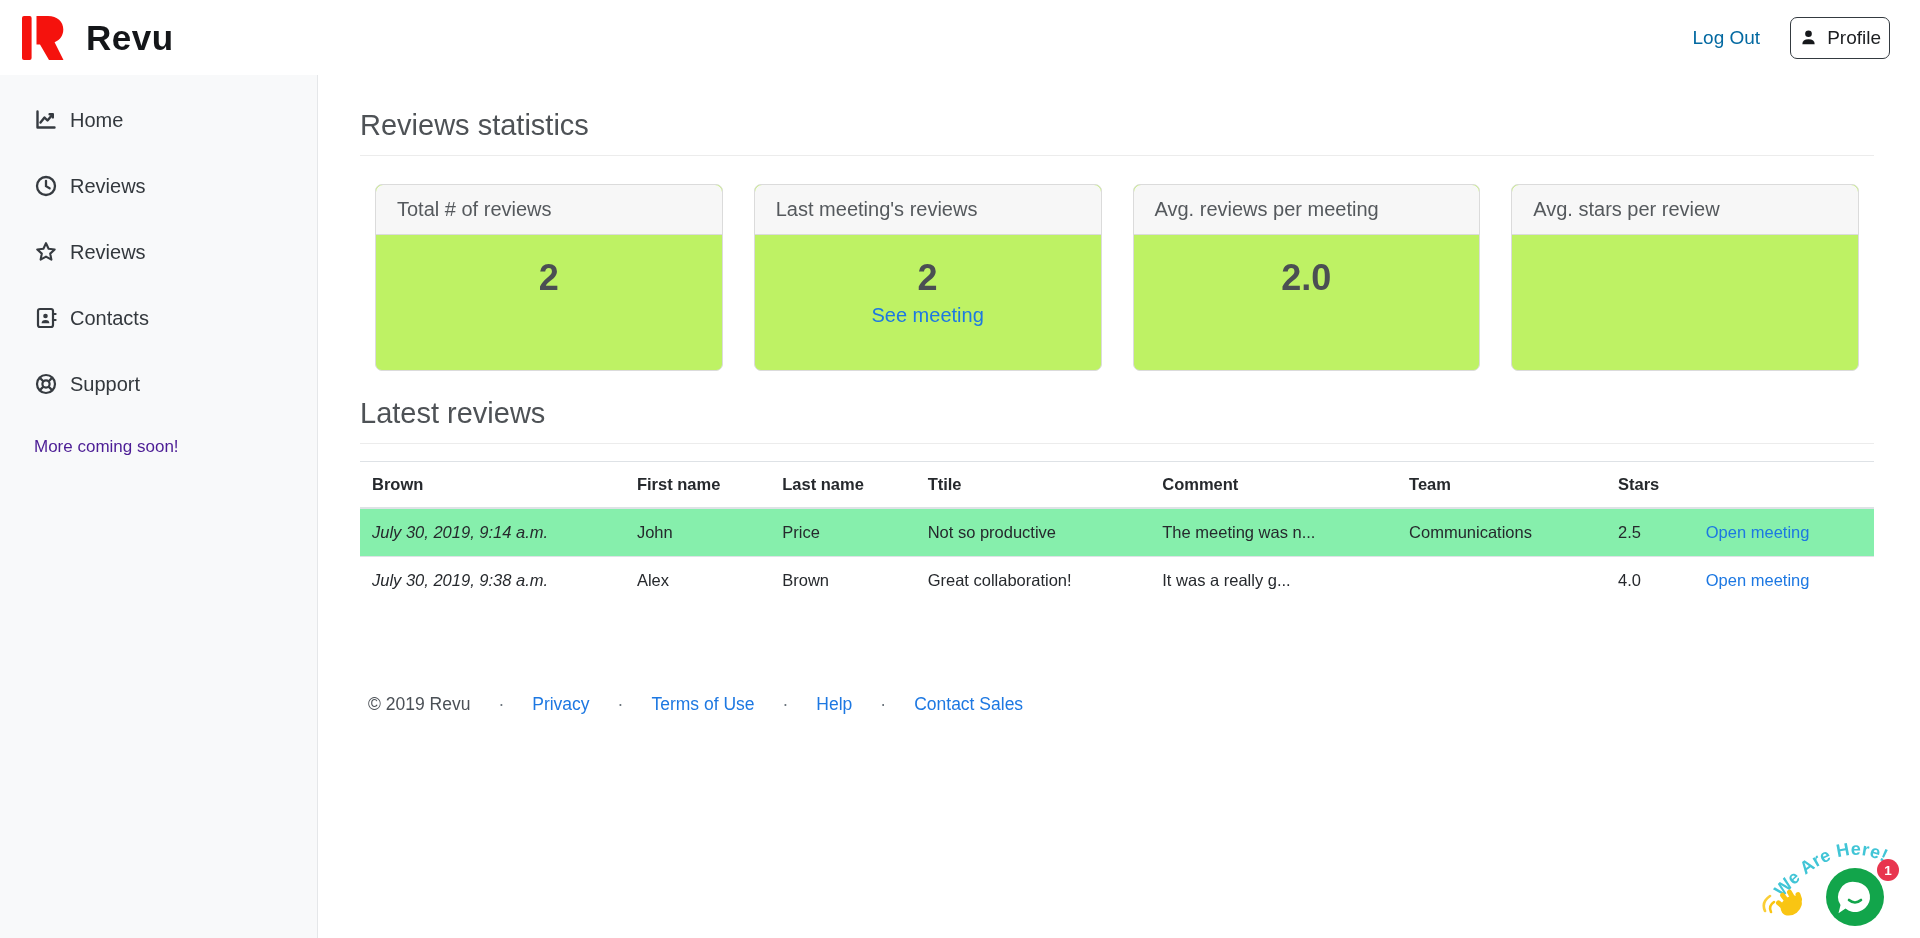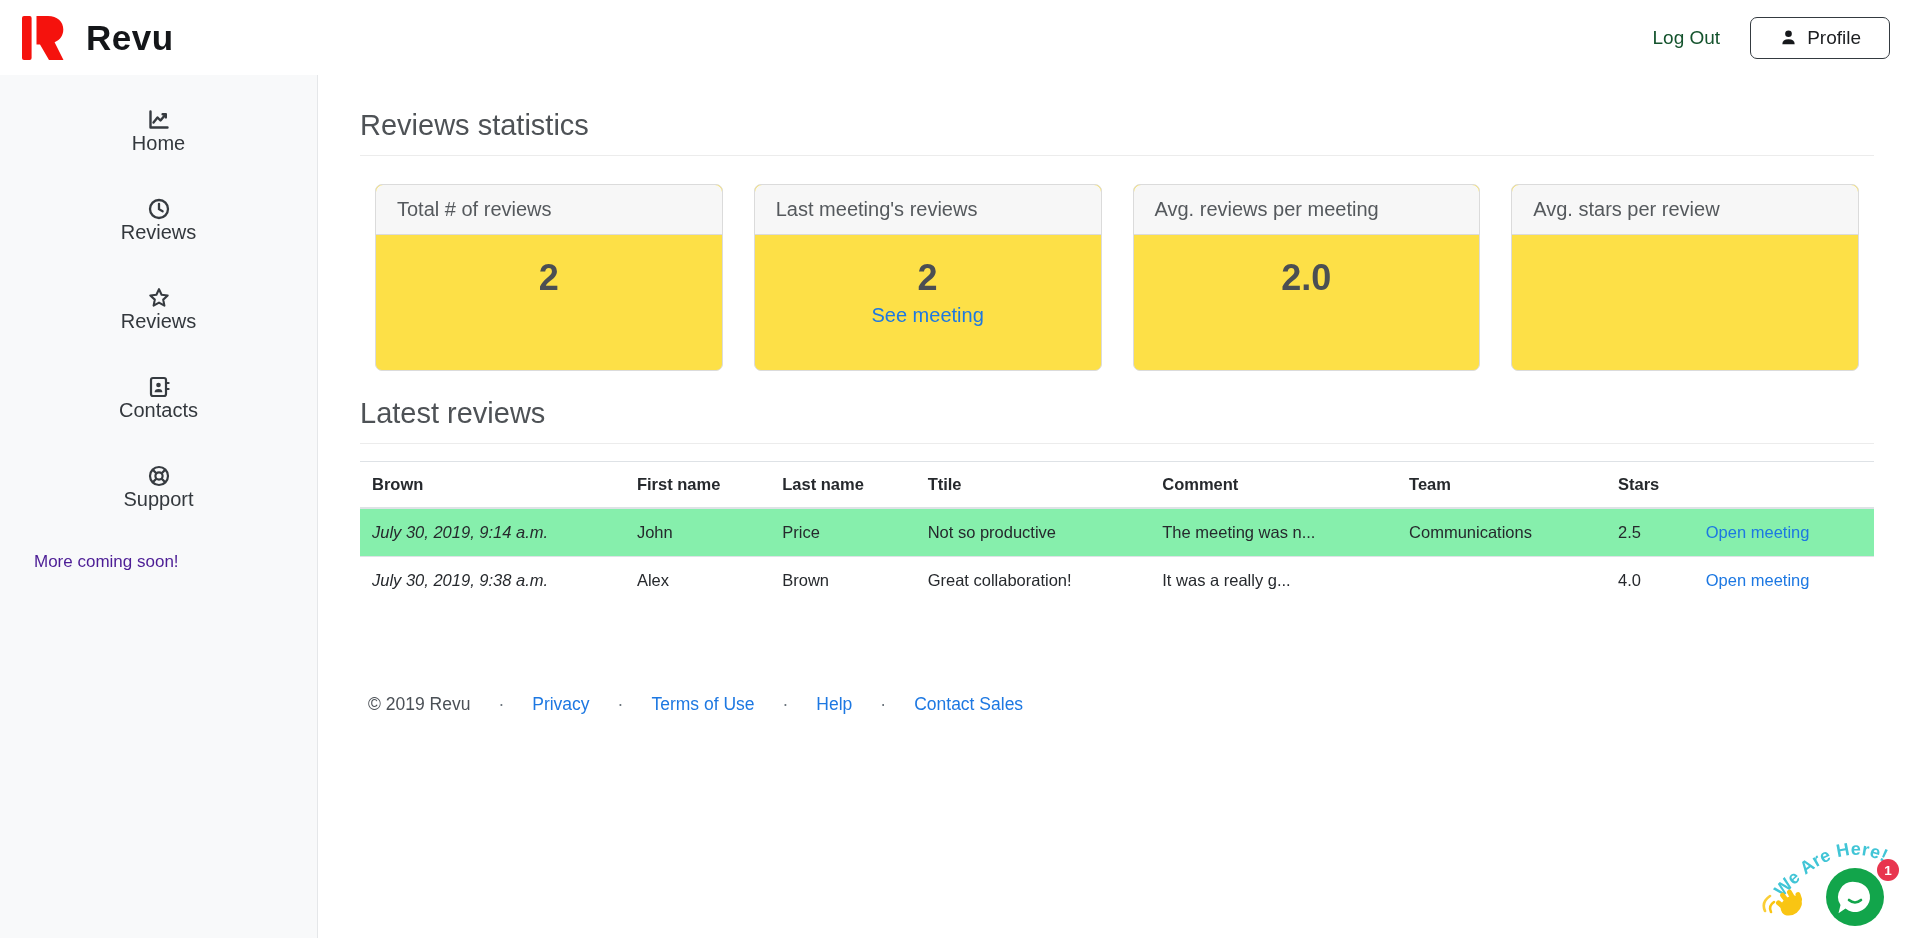--- a/index.html
+++ b/index.html
@@ -8,37 +8,37 @@
     width: 1920px; height: 938px; position: relative; overflow: hidden;
     background: #fff; font-family: "Liberation Sans", sans-serif; color: #2e3338;
   }
   a { text-decoration: none; cursor: pointer; }
 
   
   .topbar { height: 75px; display: flex; align-items: center; justify-content: space-between; padding: 0 30px 0 22px; background: #fff; }
   .brand { display: flex; align-items: center; gap: 18px; cursor: pointer; }
   .brand-text { font-size: 35px; font-weight: 800; color: #141619; letter-spacing: 0.5px; }
   .topbar-right { display: flex; align-items: center; }
-  .logout-link { font-size: 19px; color: #14532d; margin-right: 30px; }
-  .profile-btn { display: inline-flex; align-items: center; gap: 9px; background: #fff; border: 1px solid #343a40; border-radius: 7px; padding: 9px 28px; font-size: 19px; color: #1c1e21; cursor: pointer; font-family: inherit; }
+  .logout-link { font-size: 19px; color: #0369a1; margin-right: 30px; }
+  .profile-btn { display: inline-flex; align-items: center; gap: 9px; background: #fff; border: 1px solid #343a40; border-radius: 7px; padding: 9px 8px; font-size: 19px; color: #1c1e21; cursor: pointer; font-family: inherit; }
 
   
   .layout { display: flex; height: 863px; }
   .sidebar { width: 318px; flex: none; background: #f8f9fa; border-right: 1px solid #e5e7e9; padding-top: 12px; }
-  .nav-item { display: flex; align-items: center; gap: 0; padding: 21px 34px; font-size: 20px; color: #33383d; cursor: pointer; flex-direction: column; }
+  .nav-item { display: flex; align-items: center; gap: 12px; padding: 21px 34px; font-size: 20px; color: #33383d; cursor: pointer; }
   .nav-item .ic { width: 24px; height: 24px; flex: none; }
   .sidebar-note { padding: 20px 34px; font-size: 17px; color: #4c1d95; }
 
   .main { flex: 1; padding: 26px 46px 0 42px; }
   .section-title { font-size: 29px; font-weight: 400; color: #4e5256; margin: 8px 0 13px; }
   .rule { border: none; border-top: 1px solid #ececec; margin: 0; }
 
   
   .cards { display: flex; gap: 31px; margin: 28px 15px 26px; }
-  .card { flex: 1; border: 1px solid #dbdbdb; border-radius: 7px; background: #fde047; }
+  .card { flex: 1; border: 1px solid #dbdbdb; border-radius: 7px; background: #bef264; }
   .card-header { background: #f7f7f7; border-bottom: 1px solid #dbdbdb; border-radius: 7px 7px 0 0; padding: 13px 21px; font-size: 20px; color: #55595d; }
   .card-body { height: 135px; text-align: center; padding-top: 22px; }
   .card-value { font-size: 36px; font-weight: 700; color: #4b4f53; line-height: 1.15; }
   .card-link { display: inline-block; margin-top: 6px; font-size: 20px; color: #1d78e2; }
 
   
   .reviews-table { width: 100%; border-collapse: collapse; font-size: 16.5px; color: #26292d; margin-top: 17px; }
   .reviews-table th { text-align: left; font-weight: 700; padding: 13px 12px; border-top: 1px solid #dee2e6; border-bottom: 2px solid #dee2e6; }
   .reviews-table td { padding: 14px 12px; vertical-align: middle; }
   .reviews-table tbody tr + tr td { border-top: 1px solid #dee2e6; }

